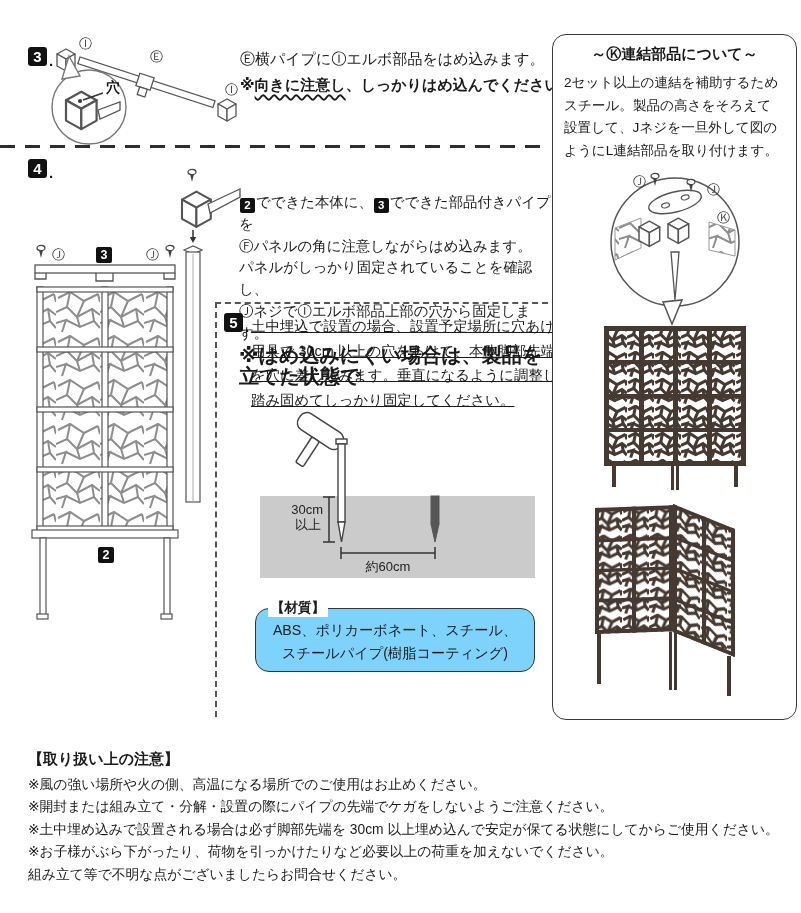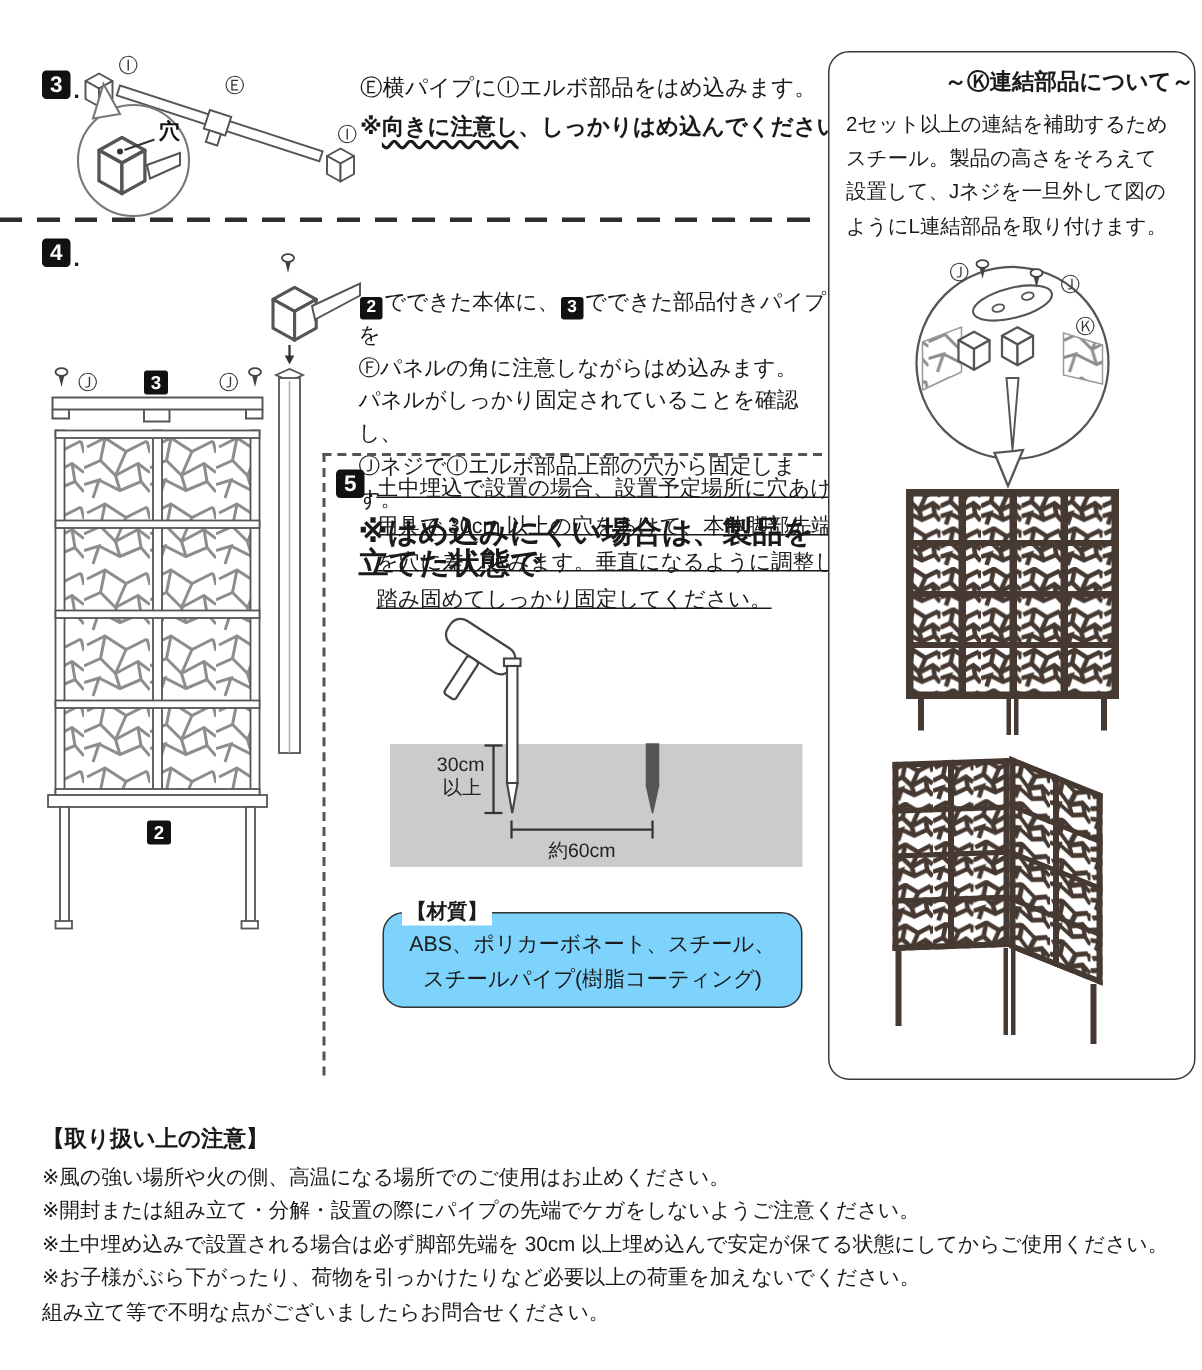--- a/index.html
+++ b/index.html
@@ -24,21 +24,21 @@
   .t5{font-size:14.4px;line-height:24.6px;text-decoration:underline;}
   
   .dashh{position:absolute;height:3px;background:repeating-linear-gradient(90deg,#2e2e2e 0 15px,transparent 15px 25px);}
   .box5{position:absolute;border-top:2px dashed #555;border-left:2px dashed #555;}
   
   .mat{position:absolute;border:1.6px solid #333;border-radius:14px;background:#7dd3fc;}
   .mat .lbl{position:absolute;top:-10px;left:12px;background:#fff;padding:0 3px;font-size:13.5px;font-weight:600;}
   .mat .body{padding:10px 12px 0 12px;font-size:14.2px;line-height:23px;text-align:center;}
   
   .kbox{position:absolute;border:1.6px solid #3a3a3a;border-radius:14px;background:#fff;}
-  .ktitle{text-align:right;margin-top:10px;font-size:15px;font-weight:600;}
+  .ktitle{text-align:center;margin-top:10px;font-size:15px;font-weight:600;}
   .kbody{margin:8px 11px 0 11px;font-size:13.6px;line-height:22.6px;}
   .kbox svg{display:block;margin:0 auto;}
   
   .nhead{font-size:15px;font-weight:600;margin-bottom:5px;}
   .nline{font-size:13.8px;line-height:22.4px;white-space:nowrap;}
   
   text{font-family:"Liberation Sans","DejaVu Sans",sans-serif;}
   .circ{font-size:13px;fill:#333;}
   .holetxt{font-size:14px;font-weight:700;fill:#111;}
   .meastxt{font-size:13px;fill:#222;}

